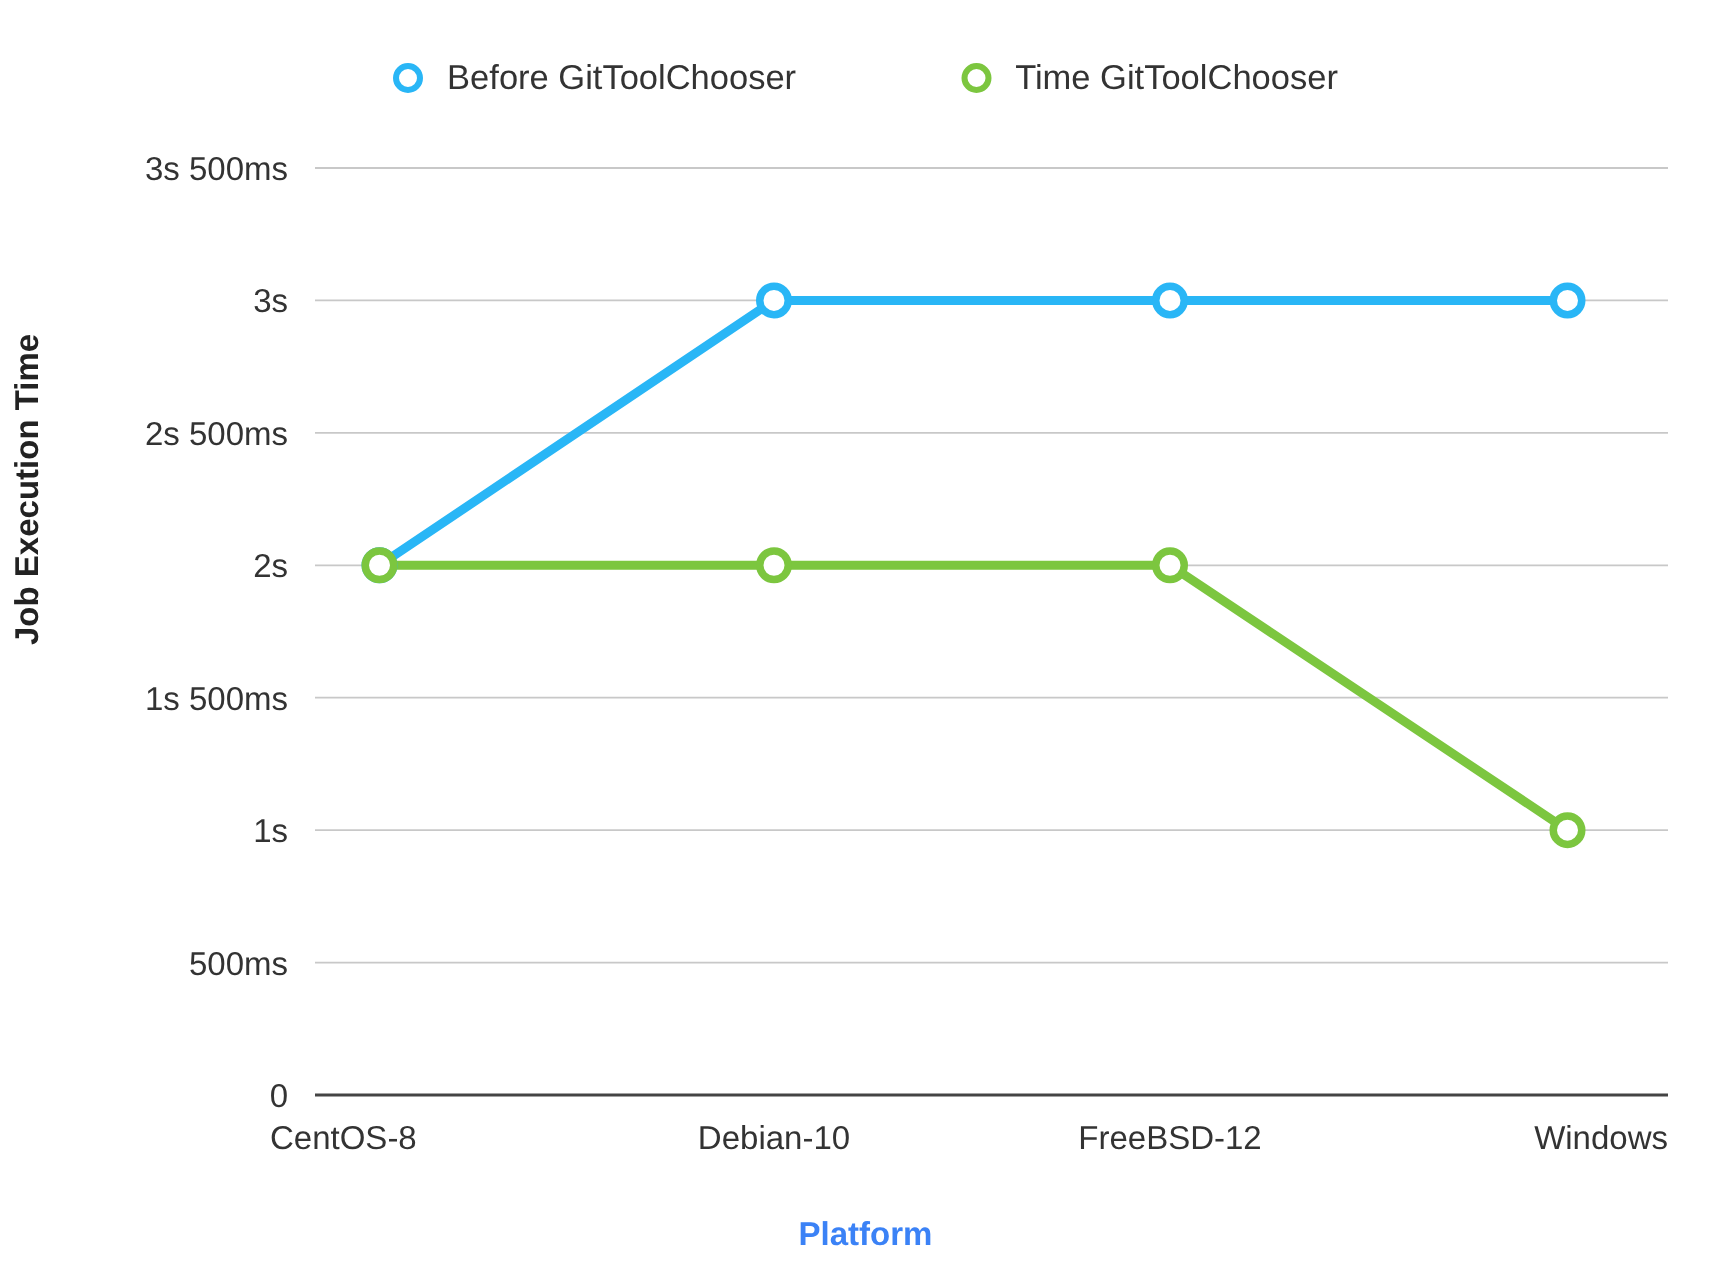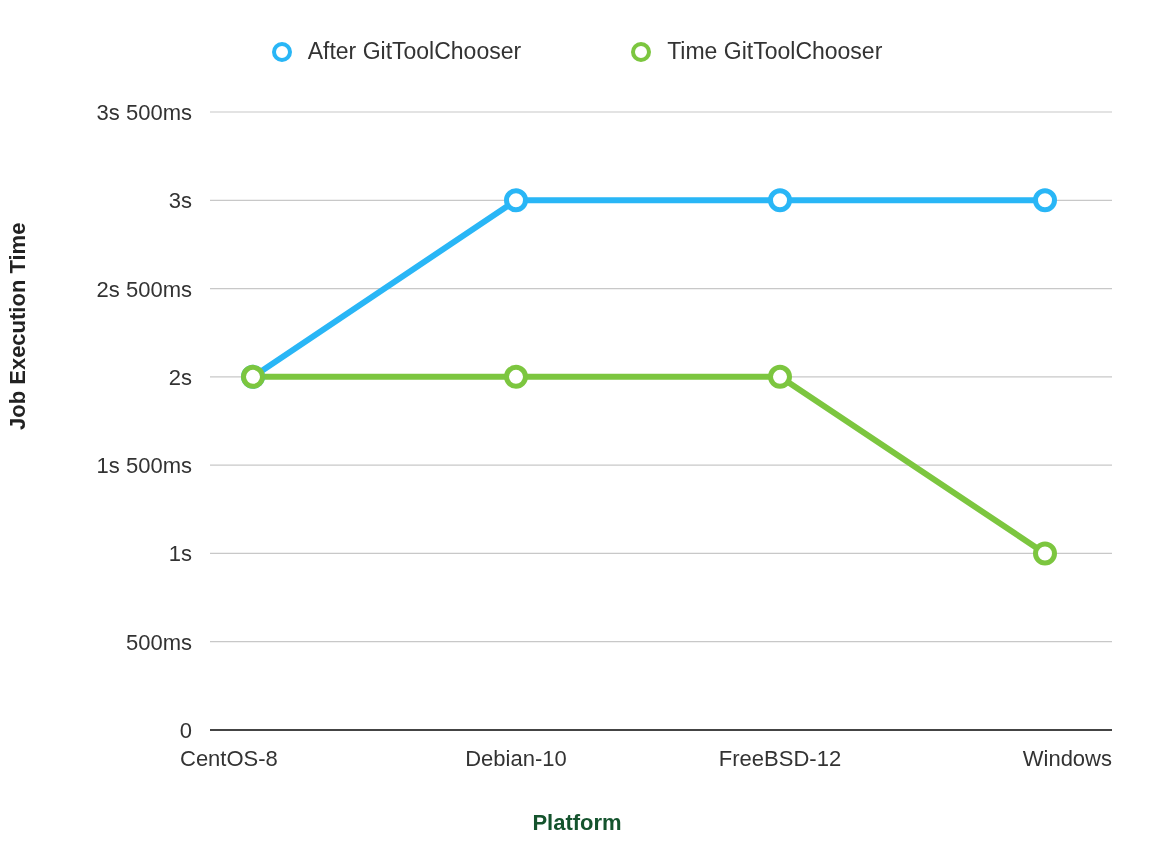--- a/index.html
+++ b/index.html
@@ -53,32 +53,32 @@
     white-space: nowrap;
   }
   .axis-title-x {
     position: absolute;
     left: 0;
     width: 1154px;
     text-align: center;
     top: 810px;
     font-size: 22px;
     font-weight: 700;
-    color: #14532d;
+    color: #3b82f6;
   }
 </style>
 </head>
 <body>
 
 <div class="chart-container">
 
   <div class="legend">
     <div class="legend-item">
       <span class="legend-marker" style="border-color:#29b6f6"></span>
-      <span>After GitToolChooser</span>
+      <span>Before GitToolChooser</span>
     </div>
     <div class="legend-item">
       <span class="legend-marker" style="border-color:#7cc63f"></span>
       <span>Time GitToolChooser</span>
     </div>
   </div>
 
   <div class="axis-title-y">Job Execution Time</div>
   <div class="axis-title-x">Platform</div>
 

